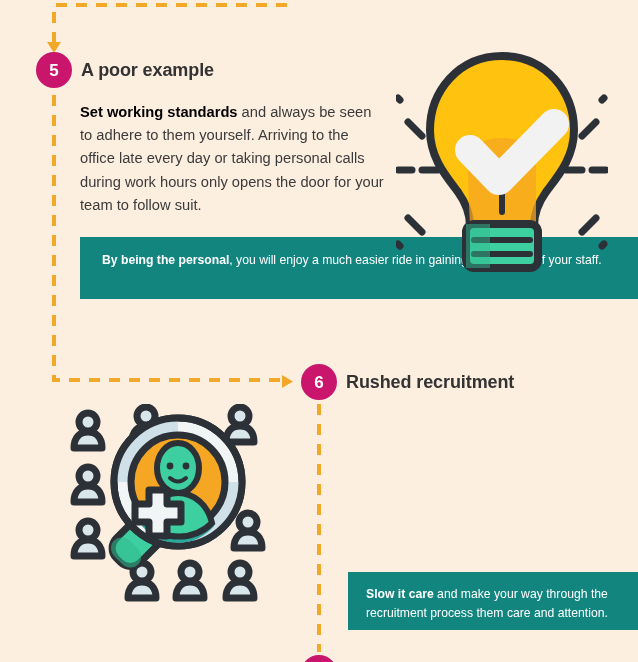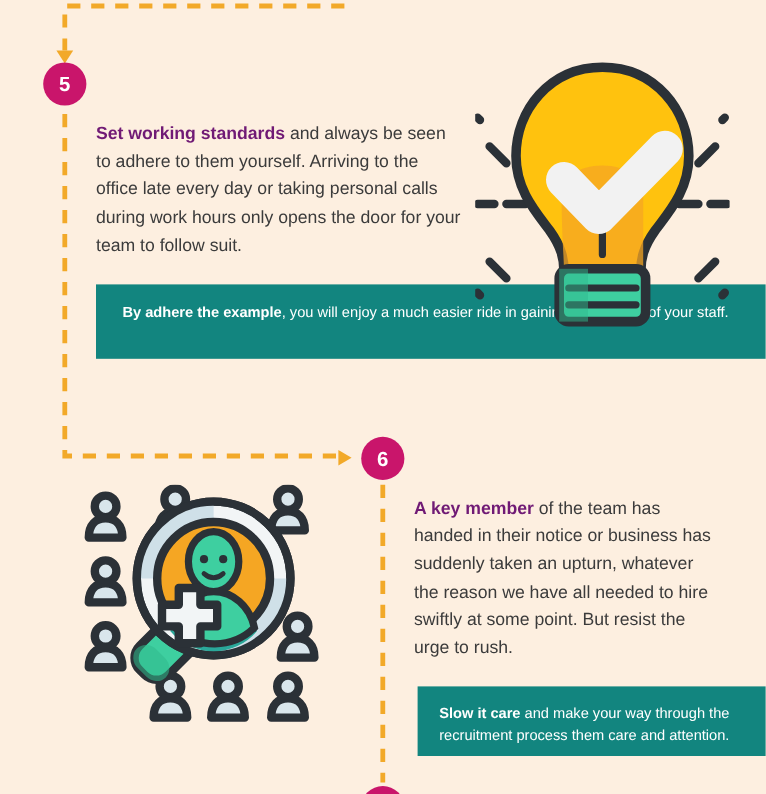--- a/index.html
+++ b/index.html
@@ -41,21 +41,21 @@
 
   
   .body-text{
     position:absolute;
     font-size:14.7px;
     line-height:23.2px;
     color:#3b3b3b;
   }
   #body5{left:80px;top:101px;width:305px;}
   #body6{left:345px;top:413px;width:250px;}
-  .lead{color:#701a75;font-weight:bold;}
+  .lead{color:#000000;font-weight:bold;}
 
   
   .callout{
     position:absolute;
     background:#12857f;
     color:#ffffff;
     font-size:12.2px;
     line-height:19px;
     box-sizing:border-box;
   }
@@ -79,24 +79,25 @@
     <polygon points="47,42 61,42 54,53" fill="#f2a929"></polygon>
 
     <path d="M54,95 L54,380 L282,380" fill="none" stroke="#f2a929" stroke-width="4" stroke-dasharray="11 9" stroke-linecap="butt"></path>
     <polygon points="282,375 282,388 293,381.5" fill="#f2a929"></polygon>
 
     <path d="M319,404 L319,652" fill="none" stroke="#f2a929" stroke-width="4" stroke-dasharray="11 9" stroke-linecap="butt"></path>
   </svg>
 
   <div class="badge" id="badge5">5</div>
 
+  <div class="heading" id="head5">A poor example</div>
 
   <div class="body-text" id="body5"><span class="lead">Set working standards</span><span> and always be seen to adhere to them yourself. Arriving to the office late every day or taking personal calls during work hours only opens the door for your team to follow suit.</span></div>
 
-  <div class="callout" id="callout5"><b>By adhere the example</b><span>, you will enjoy a much easier ride in gaining the respect of your staff.</span></div>
+  <div class="callout" id="callout5"><b>By being the personal</b><span>, you will enjoy a much easier ride in gaining the respect of your staff.</span></div>
 
   <svg class="illus" id="bulb" viewBox="0 0 212 232">
     <g stroke="#2b3137" stroke-width="7" stroke-linecap="round" fill="none">
       <line x1="12" y1="78" x2="26" y2="92"></line>
       <line x1="2" y1="126" x2="16" y2="126"></line>
       <line x1="26" y1="126" x2="42" y2="126"></line>
       <line x1="12" y1="174" x2="26" y2="188"></line>
       <line x1="200" y1="78" x2="186" y2="92"></line>
       <line x1="210" y1="126" x2="196" y2="126"></line>
       <line x1="186" y1="126" x2="170" y2="126"></line>
@@ -116,22 +117,22 @@
     <path d="M64,106 L103,146 L168,80" fill="none" stroke="#2b3137" stroke-width="0"></path>
 
     <rect x="70" y="180" width="72" height="44" rx="8" fill="#3ecfa0" stroke="#2b3137" stroke-width="8"></rect>
     <line x1="78" y1="196" x2="134" y2="196" stroke="#2b3137" stroke-width="6" stroke-linecap="round"></line>
     <line x1="78" y1="210" x2="134" y2="210" stroke="#2b3137" stroke-width="6" stroke-linecap="round"></line>
     <rect x="70" y="180" width="24" height="44" fill="#2fb98d" opacity="0.5"></rect>
   </svg>
 
   <div class="badge" id="badge6">6</div>
 
+  <div class="heading" id="head6">Rushed recruitment</div>
 
-  <div class="body-text" id="body6"><span class="lead">A key member</span><span> of the team has handed in their notice or business has suddenly taken an upturn, whatever the reason we have all needed to hire swiftly at some point. But resist the urge to rush.</span></div>
 
   <div class="callout" id="callout6"><b>Slow it care</b><span> and make your way through the recruitment process them care and attention.</span></div>
 
   <svg class="illus" id="recruit" viewBox="0 0 210 206">
     <g fill="#d9e6ec" stroke="#2b3137" stroke-width="7" stroke-linejoin="round">
       <g transform="translate(8,8)">
         <circle cx="14" cy="10" r="9"></circle>
         <path d="M0,36 C0,25 6,20 14,20 C22,20 28,25 28,36 Z"></path>
       </g>
       <g transform="translate(8,62)">

